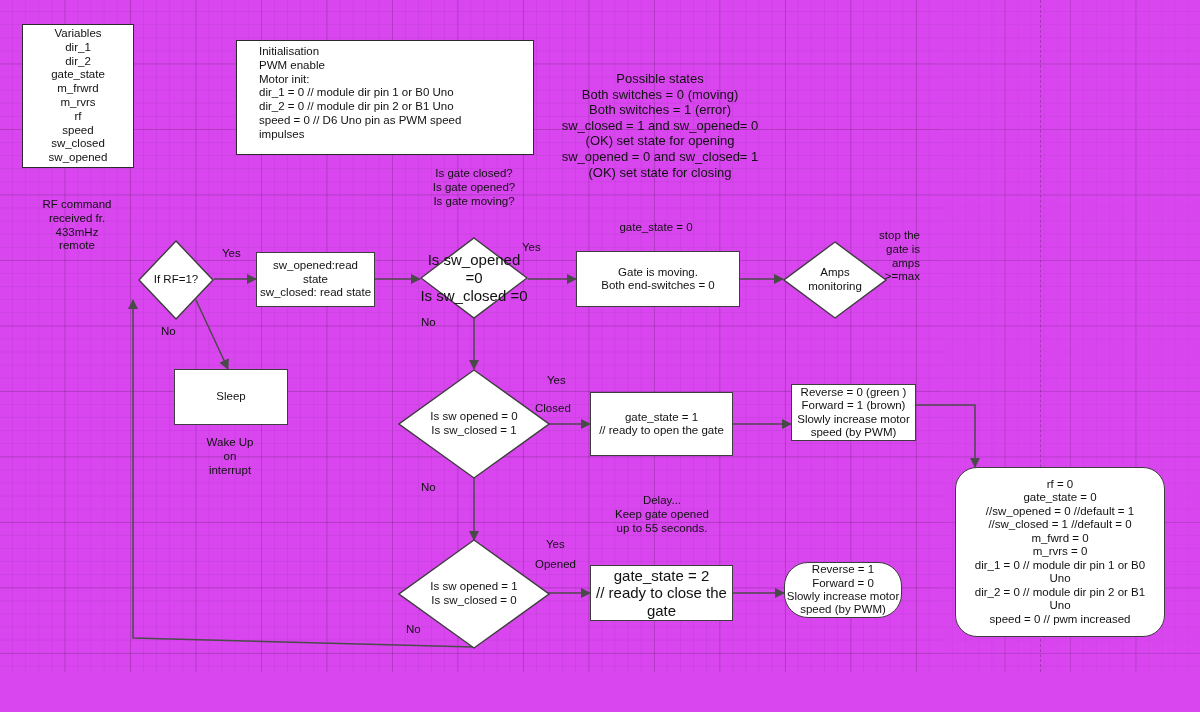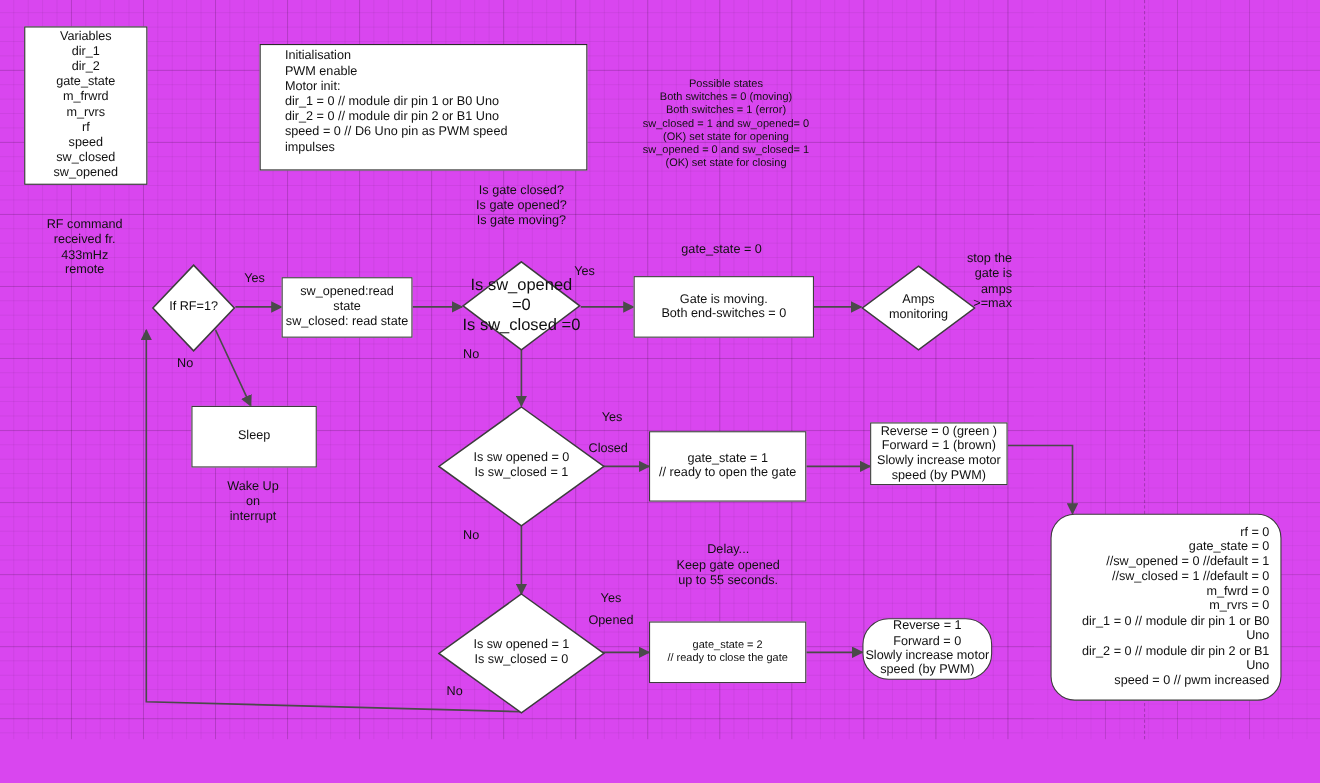--- a/index.html
+++ b/index.html
@@ -169,21 +169,21 @@
 sw_opened</div>
 
   <div class="note left" style="left:236px; top:40px; width:252px; height:105px; font-size:11.5px; border:1.4px solid #2b2b2b; padding:4px 22px; background:#fff;">Initialisation
 PWM enable
 Motor init:
 dir_1 = 0 // module dir pin 1 or B0 Uno
 dir_2 = 0 // module dir pin 2 or B1 Uno
 speed = 0 // D6 Uno pin as PWM speed
 impulses</div>
 
-  <div class="note" style="left:540px; top:71px; width:240px; font-size:10px;">Possible states
+  <div class="note" style="left:540px; top:71px; width:240px; font-size:13px;">Possible states
 Both switches = 0 (moving)
 Both switches = 1 (error)
 sw_closed = 1 and sw_opened= 0
 (OK) set state for opening
 sw_opened = 0 and sw_closed= 1
 (OK) set state for closing</div>
 
   <div class="note" style="left:404px; top:167px; width:140px; font-size:11.5px;">Is gate closed?
 Is gate opened?
 Is gate moving?</div>
@@ -218,30 +218,30 @@
   <div class="node" style="left:174px; top:369px; width:114px; height:56px; font-size:11.5px;">Sleep</div>
 
   <div class="node" style="left:590px; top:392px; width:143px; height:64px; font-size:11.5px;">gate_state = 1
 // ready to open the gate</div>
 
   <div class="node" style="left:791px; top:384px; width:125px; height:57px; font-size:11.5px;">Reverse = 0  (green )
 Forward = 1 (brown)
 Slowly increase motor
 speed (by PWM)</div>
 
-  <div class="node" style="left:590px; top:565px; width:143px; height:56px; font-size:10px;">gate_state = 2
+  <div class="node" style="left:590px; top:565px; width:143px; height:56px; font-size:15px;">gate_state = 2
 // ready to close the gate</div>
 
   <div class="node" style="left:784px; top:562px; width:118px; height:56px; font-size:11.5px;border-radius:24px;">Reverse = 1
 Forward = 0
 Slowly increase motor
 speed (by PWM)</div>
 
   <div class="node rounded" style="left:955px; top:467px; width:210px; height:170px; font-size:11.5px;
-              justify-content:flex-start; text-align:right; padding:14px 10px; align-items:center;">rf = 0
+              justify-content:flex-start; text-align:center; padding:14px 10px; align-items:center;">rf = 0
 gate_state = 0
 //sw_opened = 0 //default = 1
 //sw_closed = 1 //default = 0
 m_fwrd = 0
 m_rvrs = 0
 dir_1 = 0 // module dir pin 1 or B0 Uno
 dir_2 = 0 // module dir pin 2 or B1 Uno
 speed = 0 // pwm increased</div>
 
   <div class="diamond" style="left:138px; top:240px; width:76px; height:80px;">

